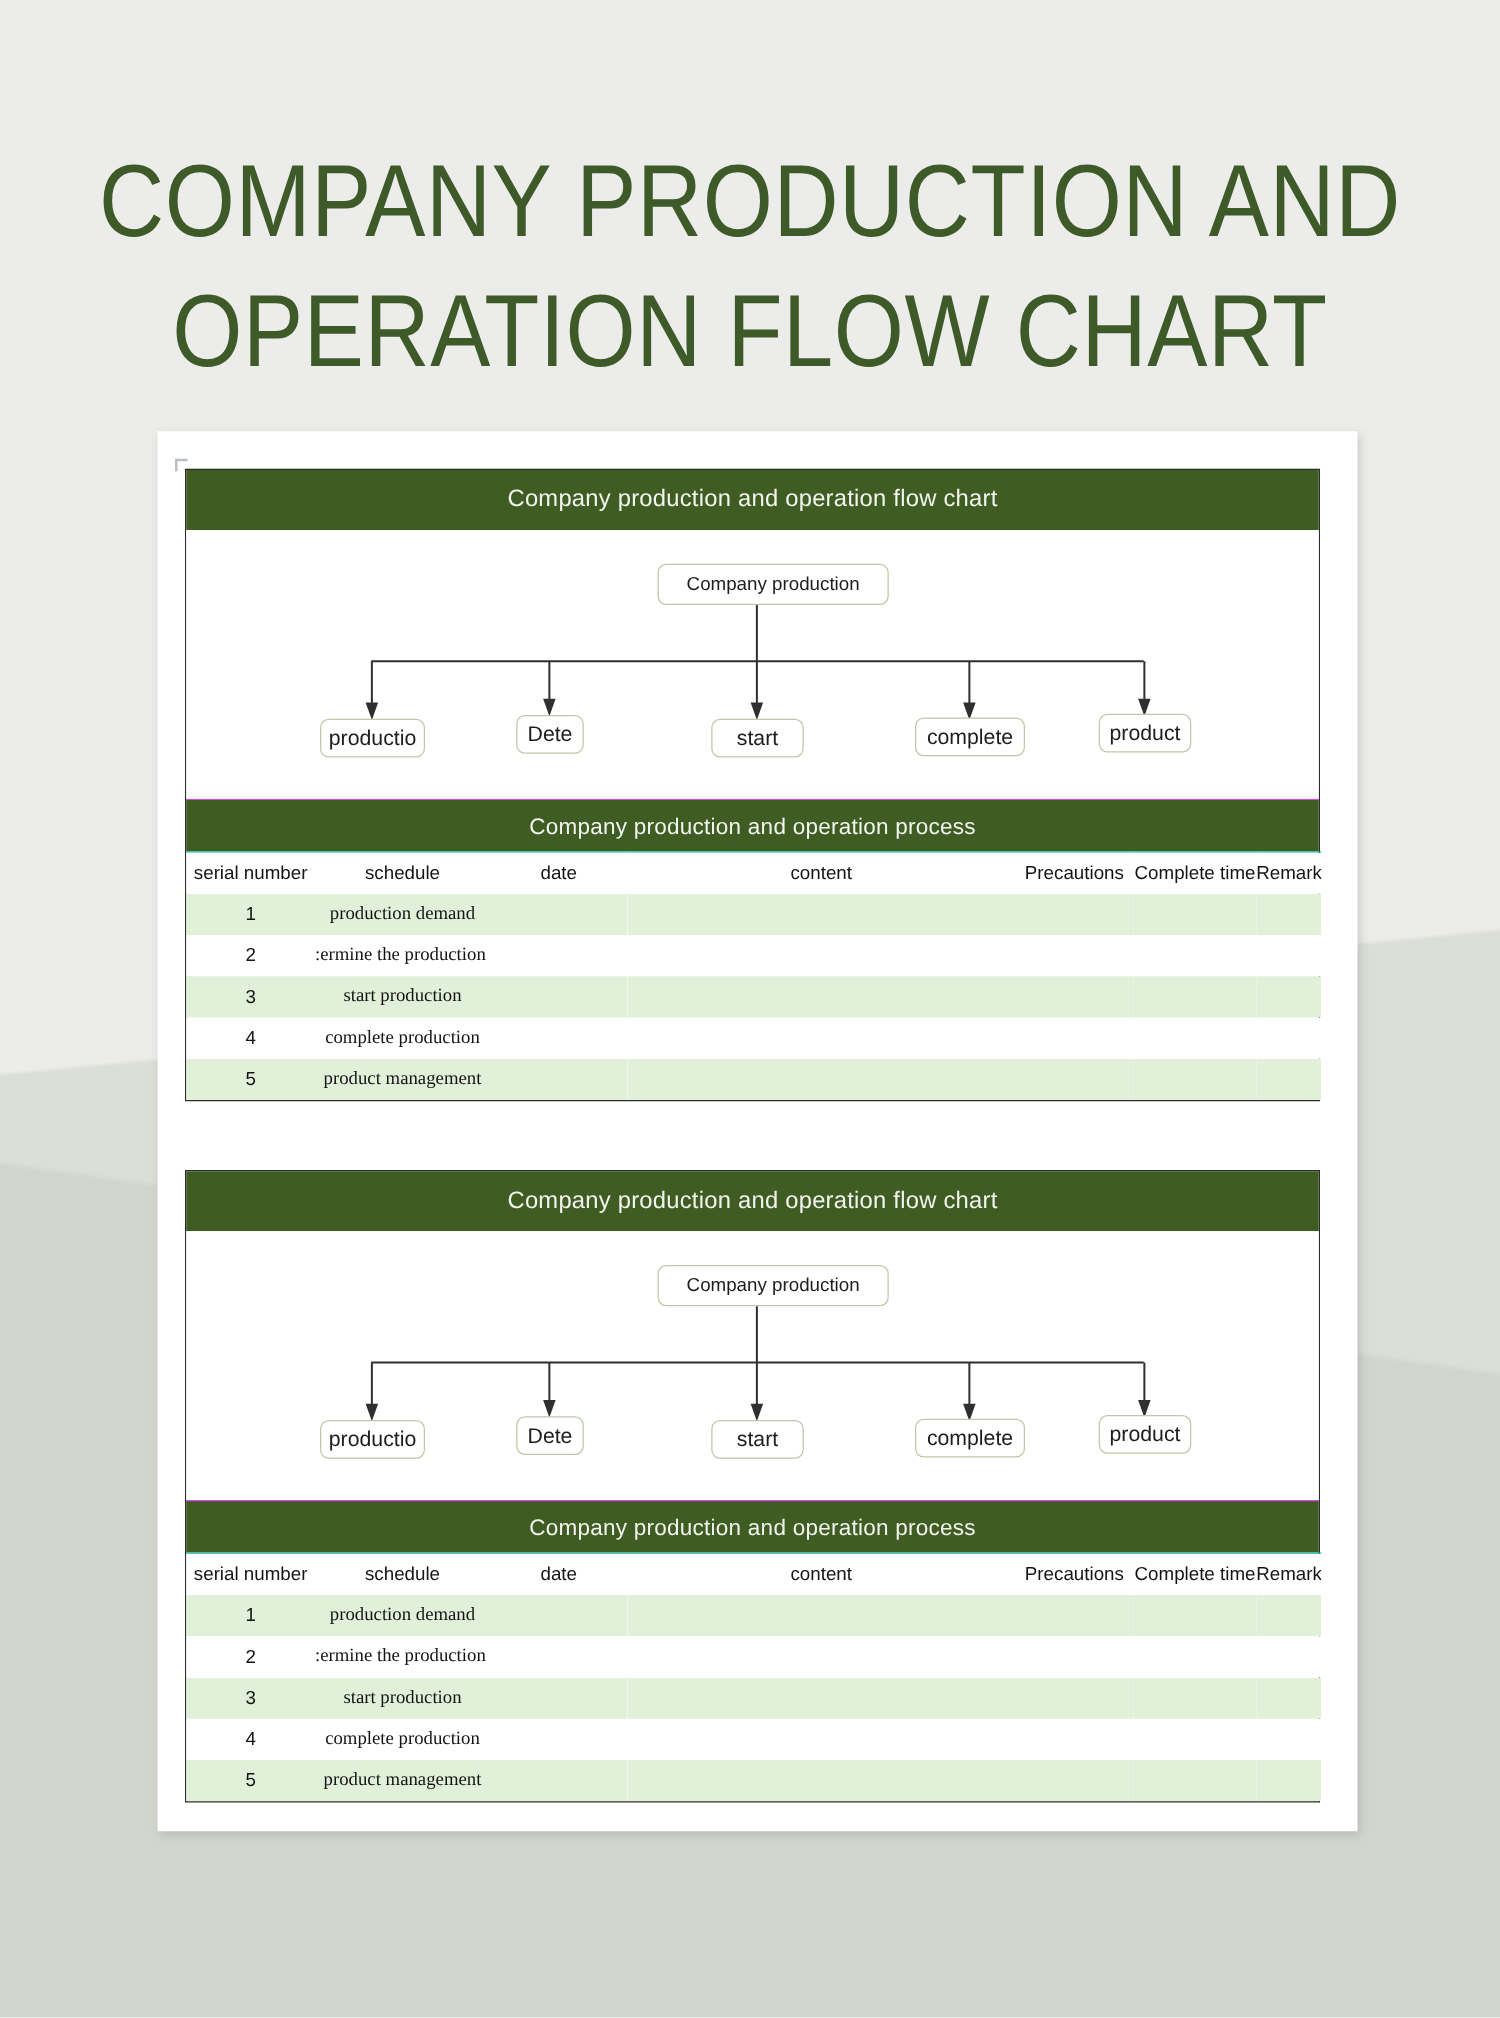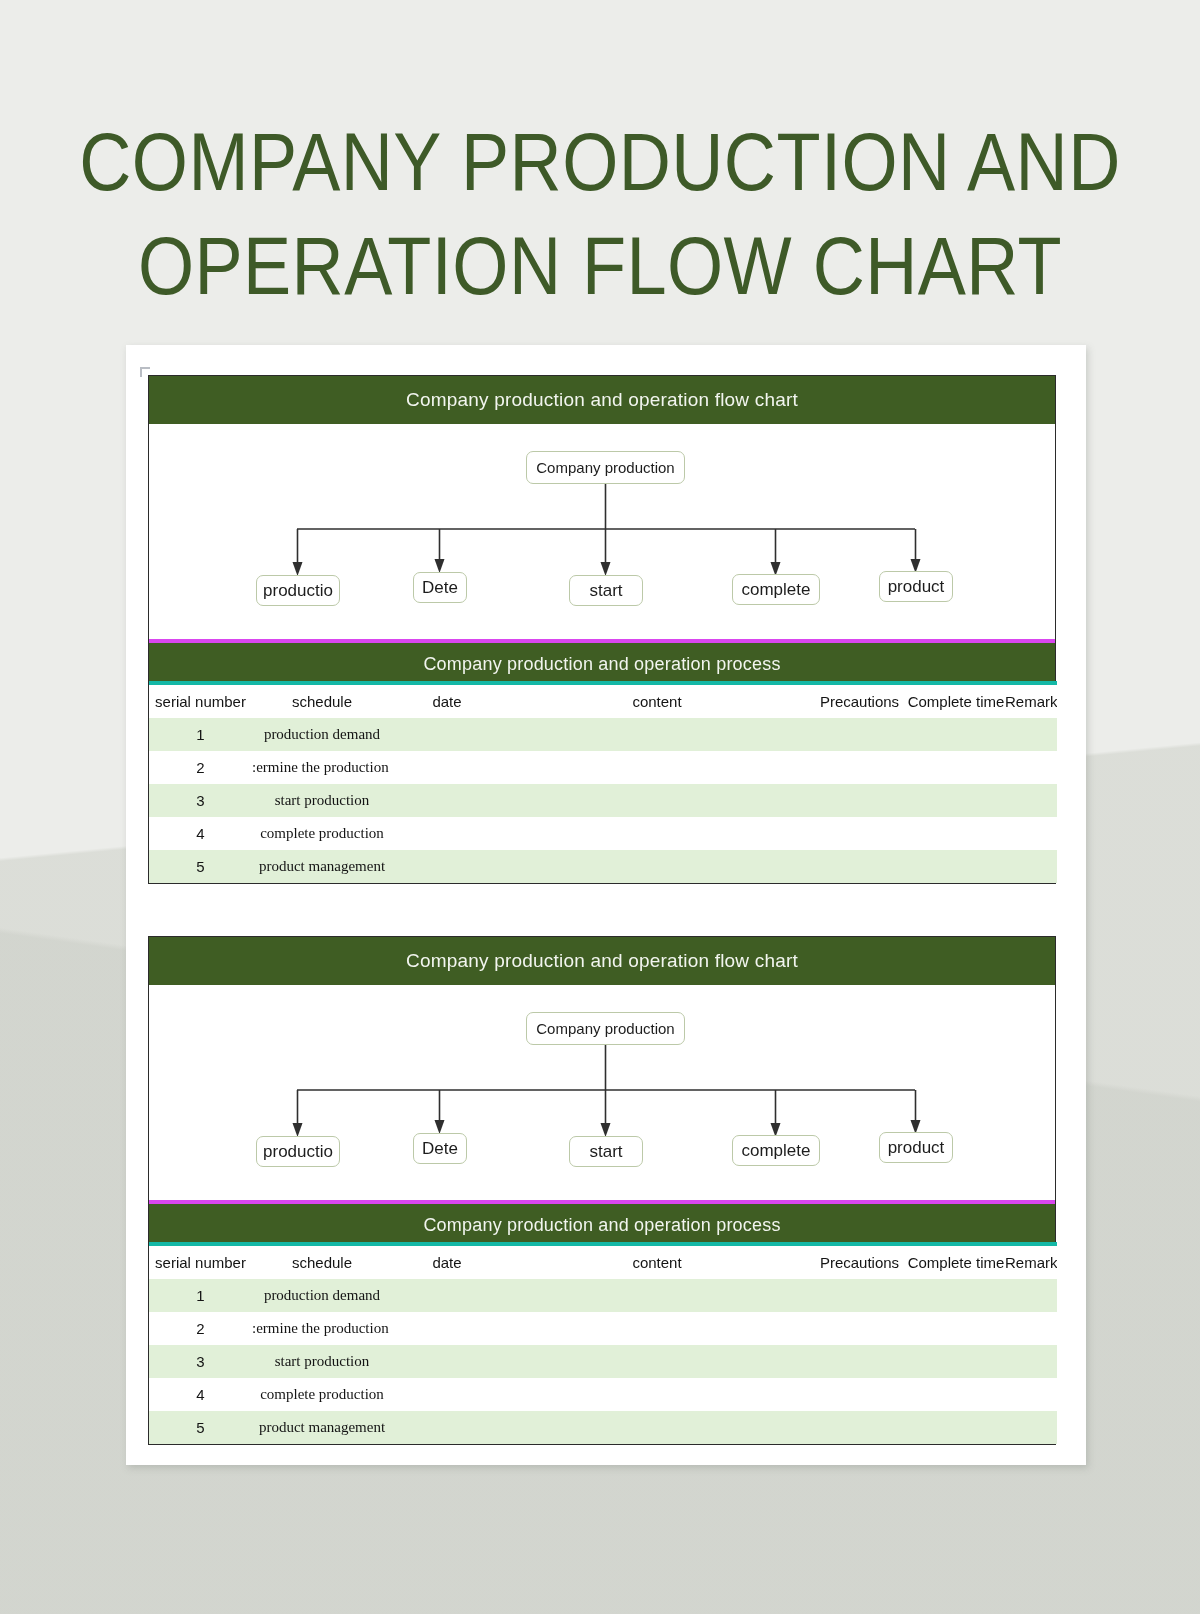--- a/index.html
+++ b/index.html
@@ -92,21 +92,21 @@
     font-size: 19px;
     letter-spacing: 0.2px;
     height: 48px;
     line-height: 48px;
     box-sizing: border-box;
   }
   .band-sub {
     height: 42px;
     line-height: 42px;
     font-size: 18px;
-    border-top: 4px solid #d946ef;
+    border-top: 1px solid #d946ef;
   }
 
   
   .diagram {
     position: relative;
     height: 215px;
     background: #ffffff;
   }
   .node {
     position: absolute;
@@ -119,21 +119,21 @@
     display: flex;
     align-items: center;
     justify-content: center;
     box-sizing: border-box;
     white-space: nowrap;
     height: 31px;
   }
   .node-root {
     left: 377px;
     top: 27px;
-    width: 159px;
+    width: 185px;
     height: 33px;
     font-size: 15px;
   }
   .connector-svg {
     position: absolute;
     left: 0;
     top: 0;
     width: 908px;
     height: 215px;
     pointer-events: none;
@@ -147,21 +147,21 @@
     table-layout: fixed;
   }
   table.proc th {
     font-weight: 400;
     font-size: 15px;
     color: #141414;
     background: #ffffff;
     height: 33px;
     padding: 0;
     text-align: center;
-    border-top: 4px solid #14b8a6;
+    border-top: 1px solid #14b8a6;
     overflow: hidden;
     white-space: nowrap;
   }
   table.proc td {
     font-size: 15px;
     color: #141414;
     height: 33px;
     padding: 0;
     text-align: center;
     overflow: hidden;

